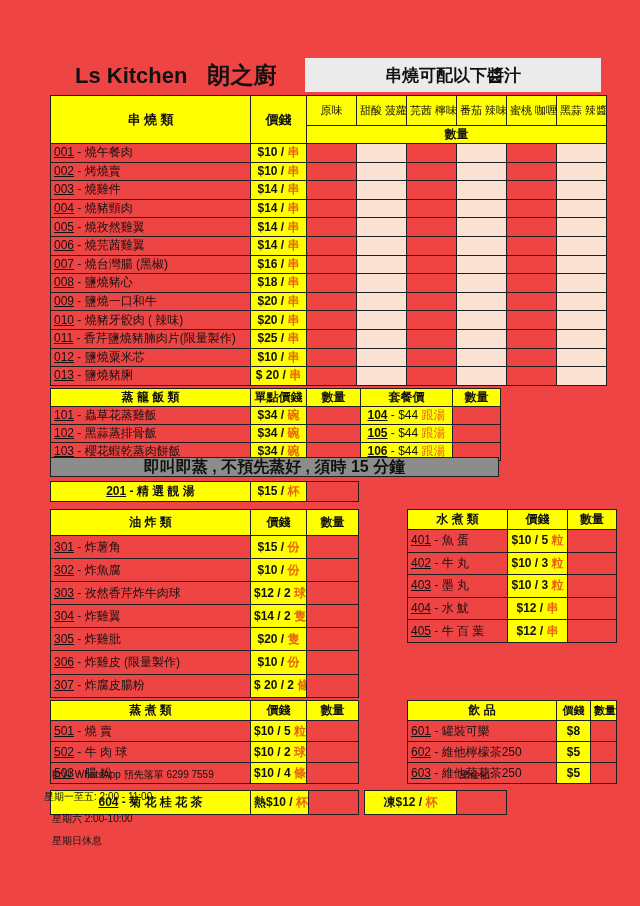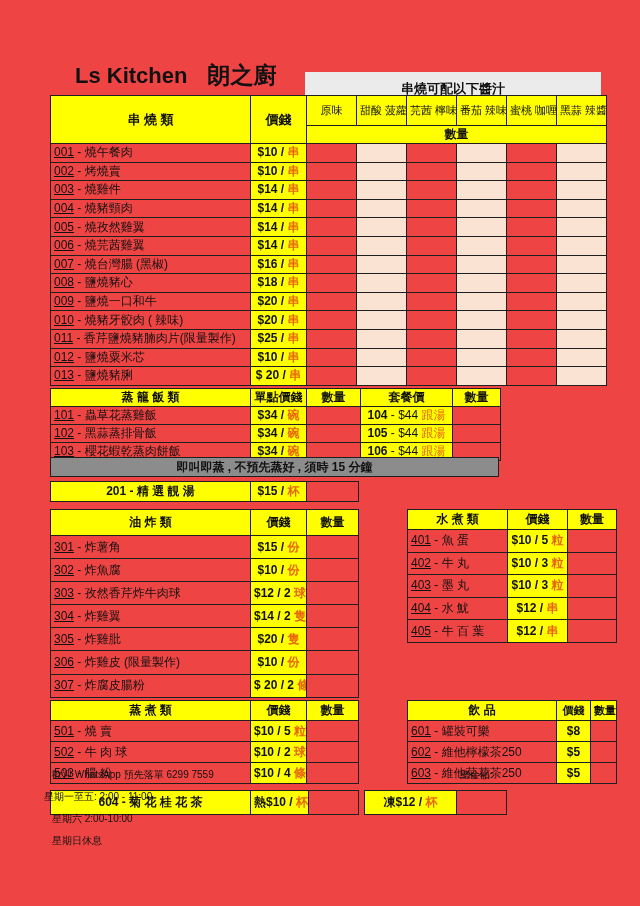--- a/index.html
+++ b/index.html
@@ -1,36 +1,36 @@
 <!DOCTYPE html>
 <html><head>
 <meta charset="utf-8">
 <style>
   html,body{margin:0;padding:0;background:#fff;}
   .page{position:relative;width:640px;height:906px;background:#ef4444;overflow:hidden;
         font-family:"Liberation Sans","DejaVu Sans",sans-serif;color:#111;}
   .abs{position:absolute;}
   .title{left:75px;top:60px;font-size:22px;font-weight:bold;}
   .title .zh{margin-left:20px;font-size:23px;}
-  .banner{left:305px;top:72px;width:296px;height:34px;background:#EBEBEB;
+  .banner{left:305px;top:58px;width:296px;height:34px;background:#EBEBEB;
           display:flex;align-items:center;justify-content:center;
-          font-size:13px;font-weight:bold;}
+          font-size:17px;font-weight:bold;}
   table.tbl{border-collapse:collapse;table-layout:fixed;position:absolute;font-size:12px;}
   .tbl td{border:1.6px solid #1f1f1f;padding:0 3px;overflow:hidden;white-space:nowrap;vertical-align:middle;}
   .y{background:#FFFF00;}
   .p{background:#FAE3D3;}
   .hdr{font-weight:bold;text-align:center;}
   .shdr{font-size:11px;text-align:center;white-space:pre-line;line-height:1.25;padding:0 1px;}
   .price{text-align:center;font-weight:bold;}
   .unit{color:#E8650C;}
   .code{text-decoration:underline;}
-  .bcode{font-weight:bold;}
+  .bcode{text-decoration:underline;font-weight:bold;}
   .combo{text-align:center;}
   .note{left:50px;top:457px;width:447px;height:18px;background:#8C8C8C;border:1.6px solid #1f1f1f;
-        display:flex;align-items:center;justify-content:center;font-size:12px;font-weight:bold;color:#111;}
+        display:flex;align-items:center;justify-content:center;font-size:16px;font-weight:bold;color:#111;}
   .ft{font-size:10px;}
   .r-bbq{height:18.6px;} .r-rice{height:17.3px;} .r-fried{height:23.1px;}
   .r-boil{height:22.6px;} .r-steam{height:21px;} .r-drink{height:21px;}
 </style>
 </head>
 <body>
 
 <div class="page">
 
   <div class="abs title">

